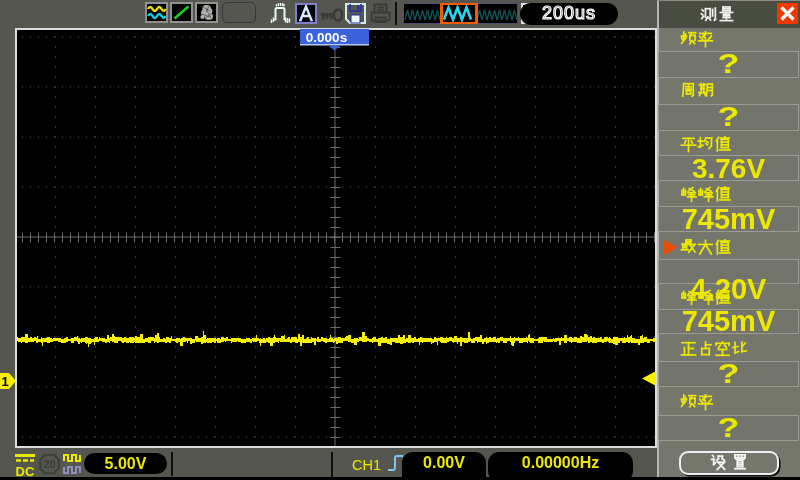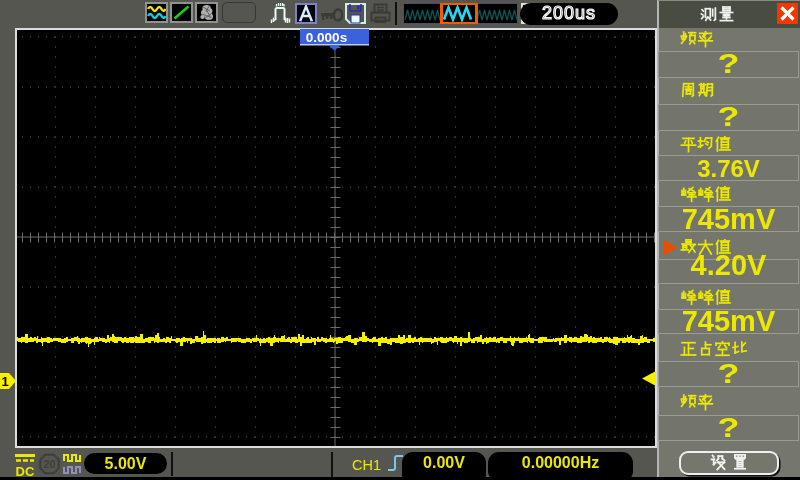--- a/index.html
+++ b/index.html
@@ -340,35 +340,35 @@
       <use href="#g-qi" x="100" stroke="#ece800" stroke-width="10" stroke-linecap="square" fill="none"></use>
     </svg>
     <div class="vbox" style="top:104px;height:27px"></div>
     <div class="val" style="top:100px;font-size:28px;line-height:34px;transform:scaleX(1.28)">?</div>
     <svg style="position:absolute;left:680px;top:136px" width="51" height="17" viewBox="0 0 300 100" preserveAspectRatio="none">
       <use href="#g-ping" x="0" stroke="#ece800" stroke-width="10" stroke-linecap="square" fill="none"></use>
       <use href="#g-jun" x="100" stroke="#ece800" stroke-width="10" stroke-linecap="square" fill="none"></use>
       <use href="#g-zhi" x="200" stroke="#ece800" stroke-width="10" stroke-linecap="square" fill="none"></use>
     </svg>
     <div class="vbox" style="top:155px;height:26px"></div>
-    <div class="val" style="top:151px;font-size:24px;line-height:35px">3.76V</div>
+    <div class="val" style="top:151px;font-size:28px;line-height:35px">3.76V</div>
     <svg style="position:absolute;left:680px;top:186px" width="51" height="17" viewBox="0 0 300 100" preserveAspectRatio="none">
       <use href="#g-feng" x="0" stroke="#ece800" stroke-width="10" stroke-linecap="square" fill="none"></use>
       <use href="#g-feng" x="100" stroke="#ece800" stroke-width="10" stroke-linecap="square" fill="none"></use>
       <use href="#g-zhi" x="200" stroke="#ece800" stroke-width="10" stroke-linecap="square" fill="none"></use>
     </svg>
     <div class="vbox" style="top:206px;height:26px"></div>
     <div class="val" style="top:202px;font-size:29px;line-height:35px">745mV</div>
     <svg style="position:absolute;left:680px;top:239px" width="51" height="17" viewBox="0 0 300 100" preserveAspectRatio="none">
       <use href="#g-zui" x="0" stroke="#ece800" stroke-width="10" stroke-linecap="square" fill="none"></use>
       <use href="#g-da" x="100" stroke="#ece800" stroke-width="10" stroke-linecap="square" fill="none"></use>
       <use href="#g-zhi" x="200" stroke="#ece800" stroke-width="10" stroke-linecap="square" fill="none"></use>
     </svg>
     <div class="vbox" style="top:259px;height:25px"></div>
-    <div class="val" style="top:248px;font-size:29px;line-height:35px">4.20V</div>
+    <div class="val" style="top:272px;font-size:29px;line-height:35px">4.20V</div>
     <svg style="position:absolute;left:680px;top:289px" width="51" height="17" viewBox="0 0 300 100" preserveAspectRatio="none">
       <use href="#g-feng" x="0" stroke="#ece800" stroke-width="10" stroke-linecap="square" fill="none"></use>
       <use href="#g-feng" x="100" stroke="#ece800" stroke-width="10" stroke-linecap="square" fill="none"></use>
       <use href="#g-zhi" x="200" stroke="#ece800" stroke-width="10" stroke-linecap="square" fill="none"></use>
     </svg>
     <div class="vbox" style="top:309px;height:25px"></div>
     <div class="val" style="top:304px;font-size:29px;line-height:35px">745mV</div>
     <svg style="position:absolute;left:680px;top:341px" width="68" height="17" viewBox="0 0 400 100" preserveAspectRatio="none">
       <use href="#g-zheng" x="0" stroke="#ece800" stroke-width="10" stroke-linecap="square" fill="none"></use>
       <use href="#g-zhan" x="100" stroke="#ece800" stroke-width="10" stroke-linecap="square" fill="none"></use>

